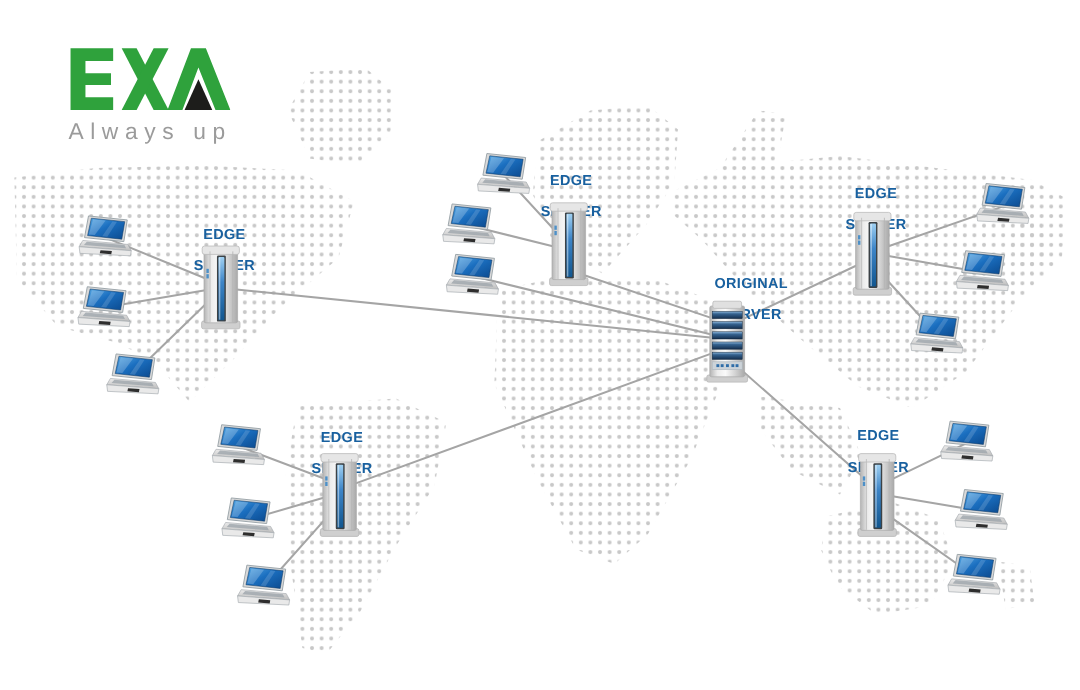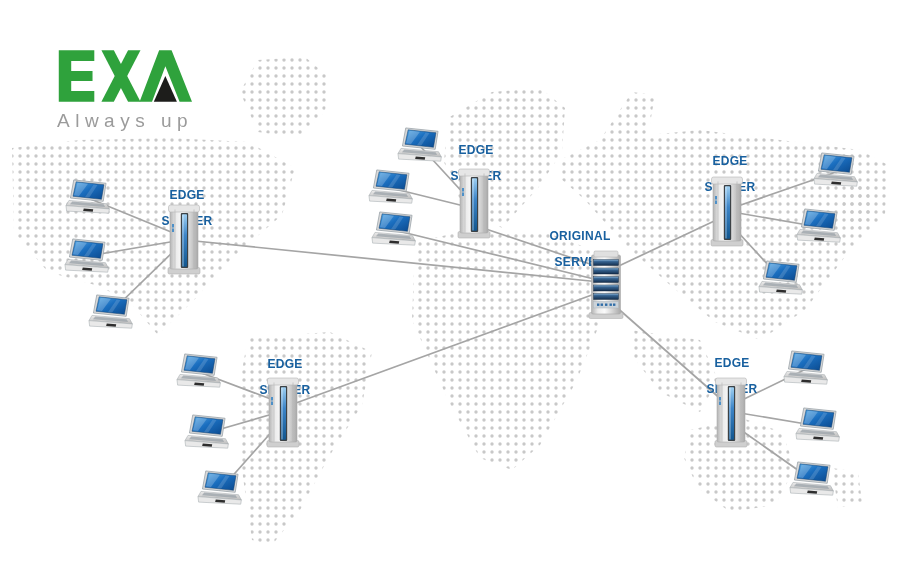--- a/index.html
+++ b/index.html
@@ -7,21 +7,21 @@
          font-family:"Liberation Sans",sans-serif;}
   .layer{position:absolute;left:0;top:0;}
   
   .nlabel{position:absolute;width:120px;transform:translateX(-60px);text-align:center;
           font-weight:bold;font-size:12px;line-height:13px;color:#18609f;letter-spacing:.3px;
           white-space:pre-line;}
   .nlabel span{display:block;}
   
   .icon{position:absolute;}
   
-  .logo{position:absolute;left:57px;top:46px;width:170px;}
+  .logo{position:absolute;left:57px;top:36px;width:170px;}
   .logo svg{display:block;}
   .tagline{margin-top:4px;font-size:19px;letter-spacing:5.5px;color:#9b9b9b;
            font-family:"Liberation Sans",sans-serif;}
 </style>
 </head>
 <body>
 
 <div class="stage">
 
   <svg width="0" height="0" style="position:absolute" aria-hidden="true">
@@ -140,21 +140,21 @@
 
     <line x1="806" y1="369" x2="740" y2="401"></line>
     <line x1="818" y1="426" x2="740" y2="413"></line>
     <line x1="812" y1="480" x2="738" y2="428"></line>
 
     <line x1="199" y1="372" x2="276" y2="401"></line>
     <line x1="207" y1="433" x2="276" y2="413"></line>
     <line x1="220" y1="490" x2="276" y2="427"></line>
   </svg>
 
-  <div class="nlabel" style="left:580px;top:217px">
+  <div class="nlabel" style="left:626px;top:217px">
     <span>ORIGINAL</span>
     <span>SERVER</span>
   </div>
   <svg class="icon" style="left:588px;top:249px" width="36" height="70">
     <use href="#sym-orig-tower"></use>
   </svg>
 
   <div class="nlabel" style="left:187px;top:176px">
     <span>EDGE</span>
     <span>SERVER</span>

